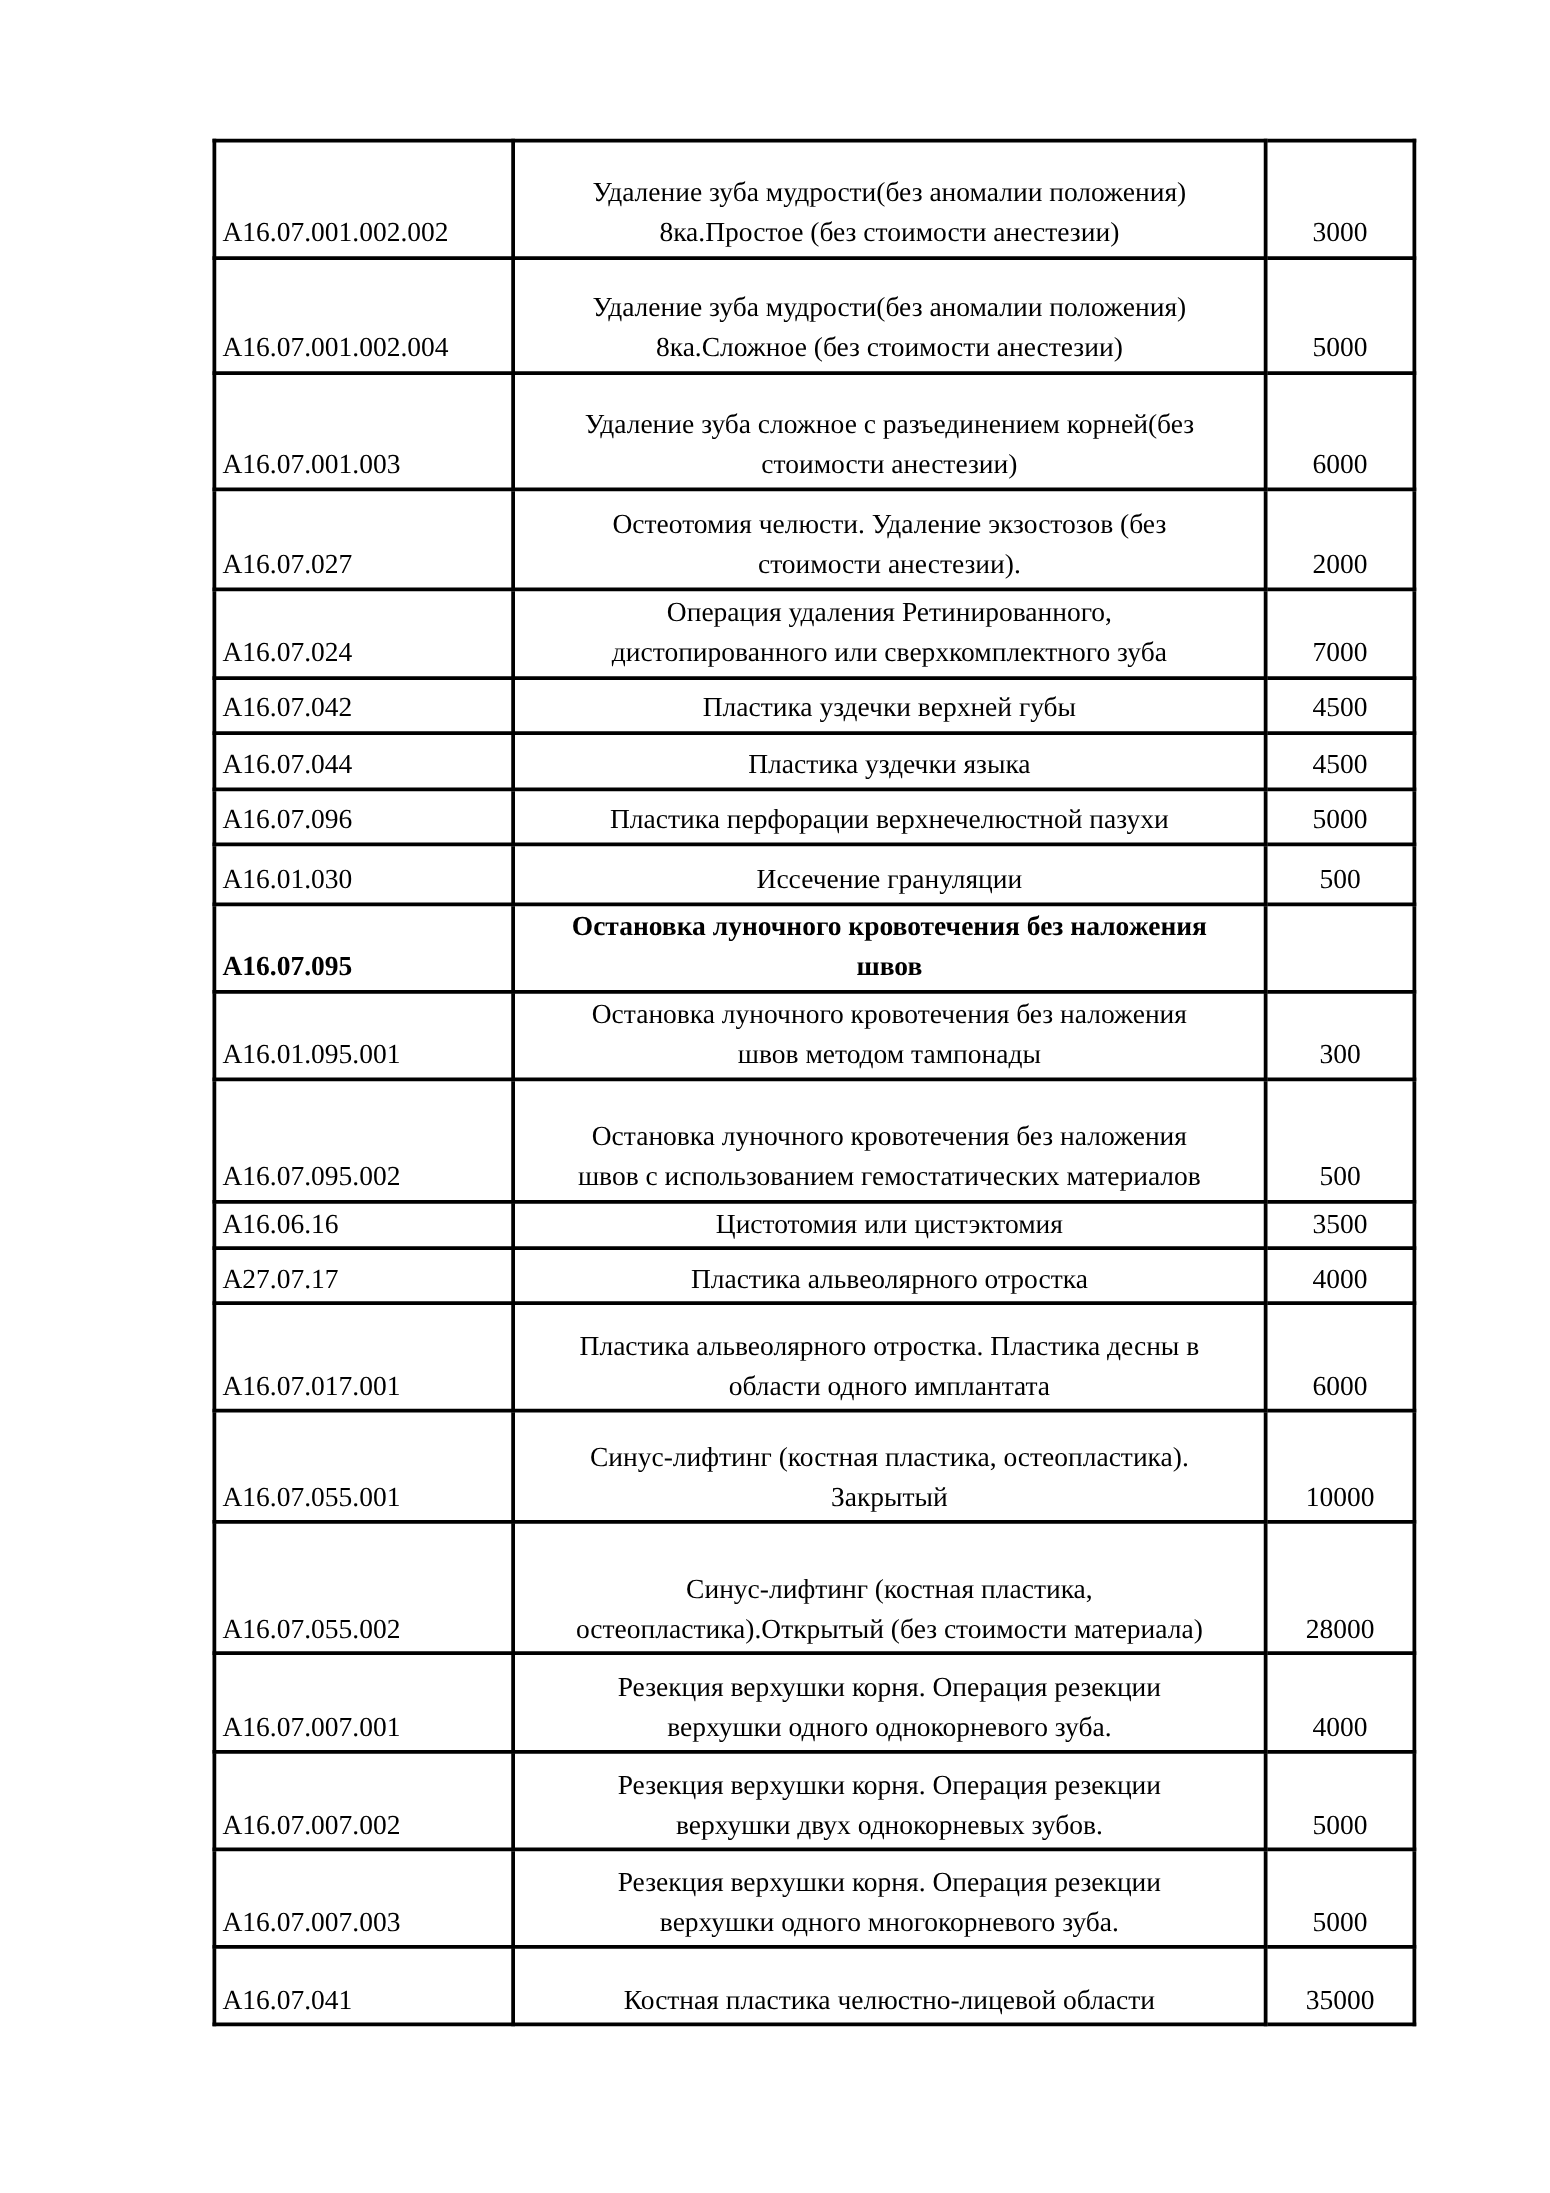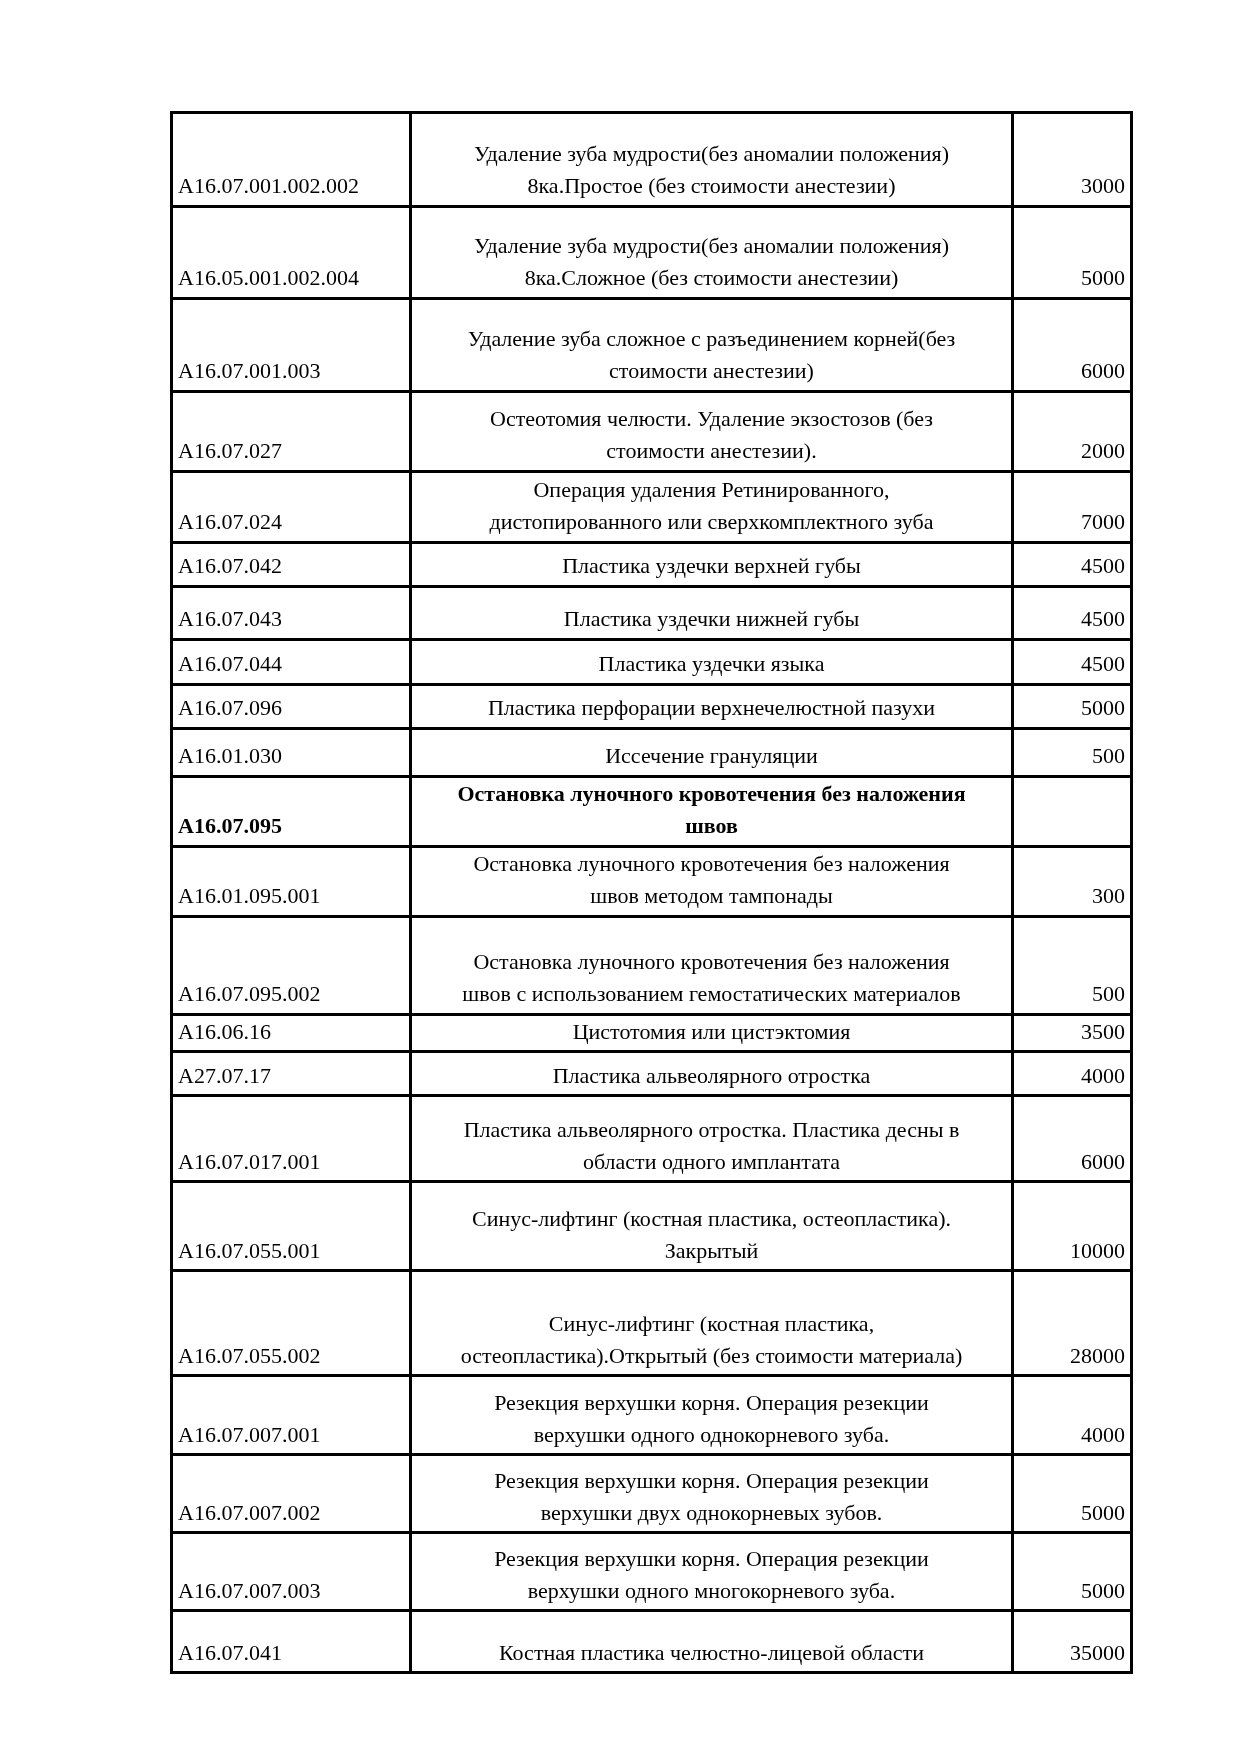--- a/index.html
+++ b/index.html
@@ -29,21 +29,21 @@
     font-size: 22px;
     line-height: 1.45;
     padding: 0 5px 3px 5px;
     overflow: hidden;
   }
   col.c-code  { width: 239px; }
   col.c-desc  { width: 602px; }
   col.c-price { width: 119px; }
   td.code  { text-align: left; }
   td.desc  { text-align: center; white-space: pre-line; }
-  td.price { text-align: right; }
+  td.price { text-align: center; }
   tr.hdr td { font-weight: bold; }
   tr.hdr td.desc { text-align: center; }
 </style>
 </head>
 <body>
 
 <div class="sheet">
   <table class="price-table">
     <colgroup>
       <col class="c-code">
@@ -51,21 +51,21 @@
       <col class="c-price">
     </colgroup>
     <tbody>
       <tr style="height:94px">
         <td class="code">A16.07.001.002.002</td>
         <td class="desc">Удаление зуба мудрости(без аномалии положения)
 8ка.Простое (без стоимости анестезии)</td>
         <td class="price">3000</td>
       </tr>
       <tr style="height:92px">
-        <td class="code">A16.05.001.002.004</td>
+        <td class="code">A16.07.001.002.004</td>
         <td class="desc">Удаление зуба мудрости(без аномалии положения)
 8ка.Сложное (без стоимости анестезии)</td>
         <td class="price">5000</td>
       </tr>
       <tr style="height:93px">
         <td class="code">A16.07.001.003</td>
         <td class="desc">Удаление зуба сложное с разъединением корней(без
 стоимости анестезии)</td>
         <td class="price">6000</td>
       </tr>
@@ -77,25 +77,20 @@
       </tr>
       <tr style="height:71px">
         <td class="code">A16.07.024</td>
         <td class="desc">Операция удаления Ретинированного,
 дистопированного или сверхкомплектного зуба</td>
         <td class="price">7000</td>
       </tr>
       <tr style="height:44px">
         <td class="code">A16.07.042</td>
         <td class="desc">Пластика уздечки верхней губы</td>
-        <td class="price">4500</td>
-      </tr>
-      <tr style="height:53px">
-        <td class="code">A16.07.043</td>
-        <td class="desc">Пластика уздечки нижней губы</td>
         <td class="price">4500</td>
       </tr>
       <tr style="height:45px">
         <td class="code">A16.07.044</td>
         <td class="desc">Пластика уздечки языка</td>
         <td class="price">4500</td>
       </tr>
       <tr style="height:44px">
         <td class="code">A16.07.096</td>
         <td class="desc">Пластика перфорации верхнечелюстной пазухи</td>

